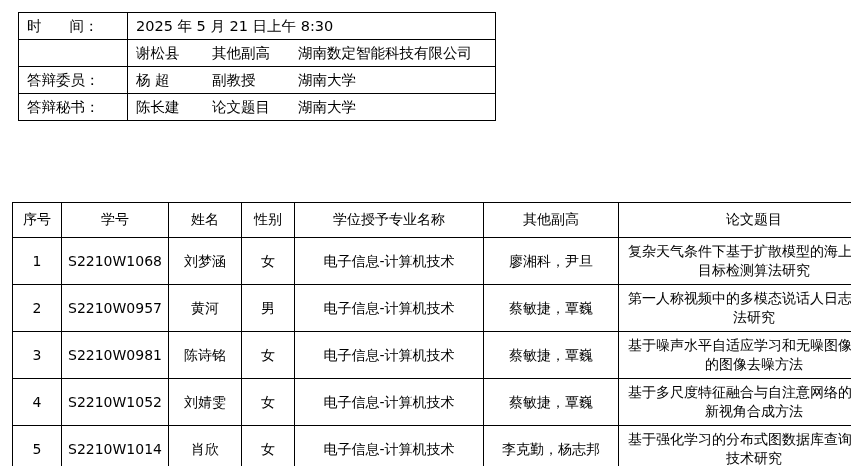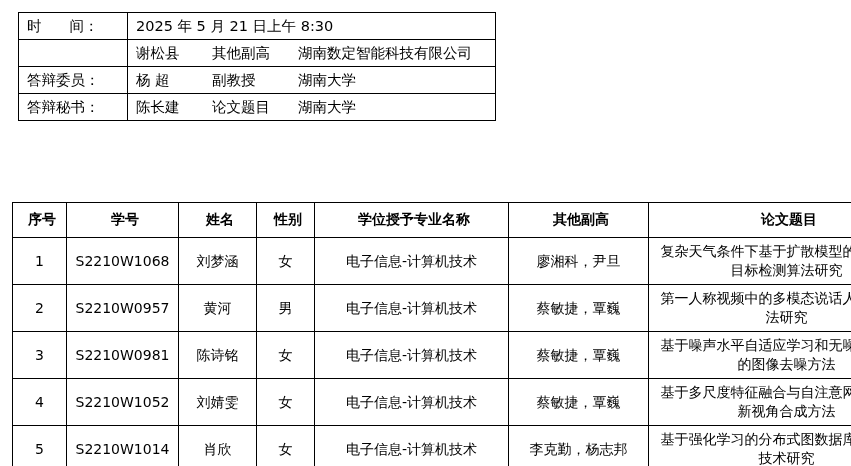--- a/index.html
+++ b/index.html
@@ -78,22 +78,21 @@
   }
   table.main th, table.main td {
     border: 1px solid #000000;
     text-align: center;
     vertical-align: middle;
     font-size: 14px;
     padding: 2px 3px;
   }
   table.main th {
     height: 30px;
-    font-weight: bold;
-    padding-left: 8px;
+    font-weight: normal;
   }
   table.main td {
     height: 42px;
     line-height: 19px;
   }
   table.main td.title-cell {
     padding: 2px 6px;
   }
   .col-no     { width: 42px; }
   .col-sid    { width: 100px; }

